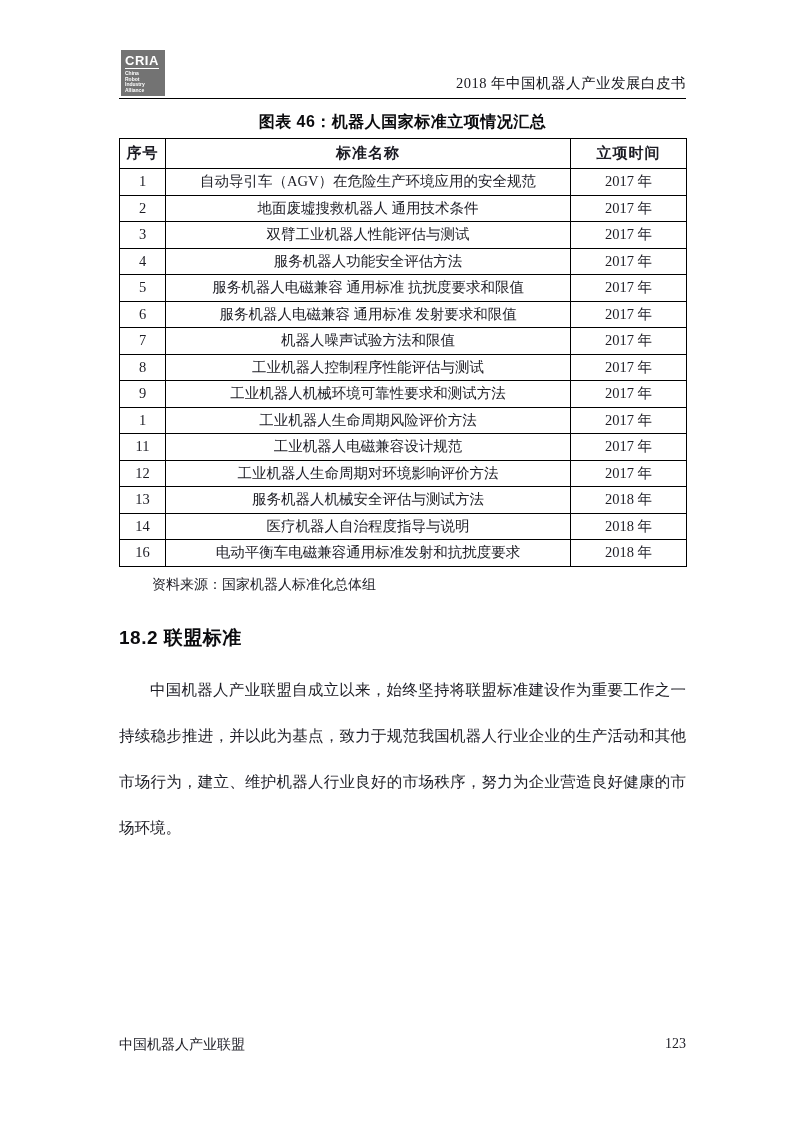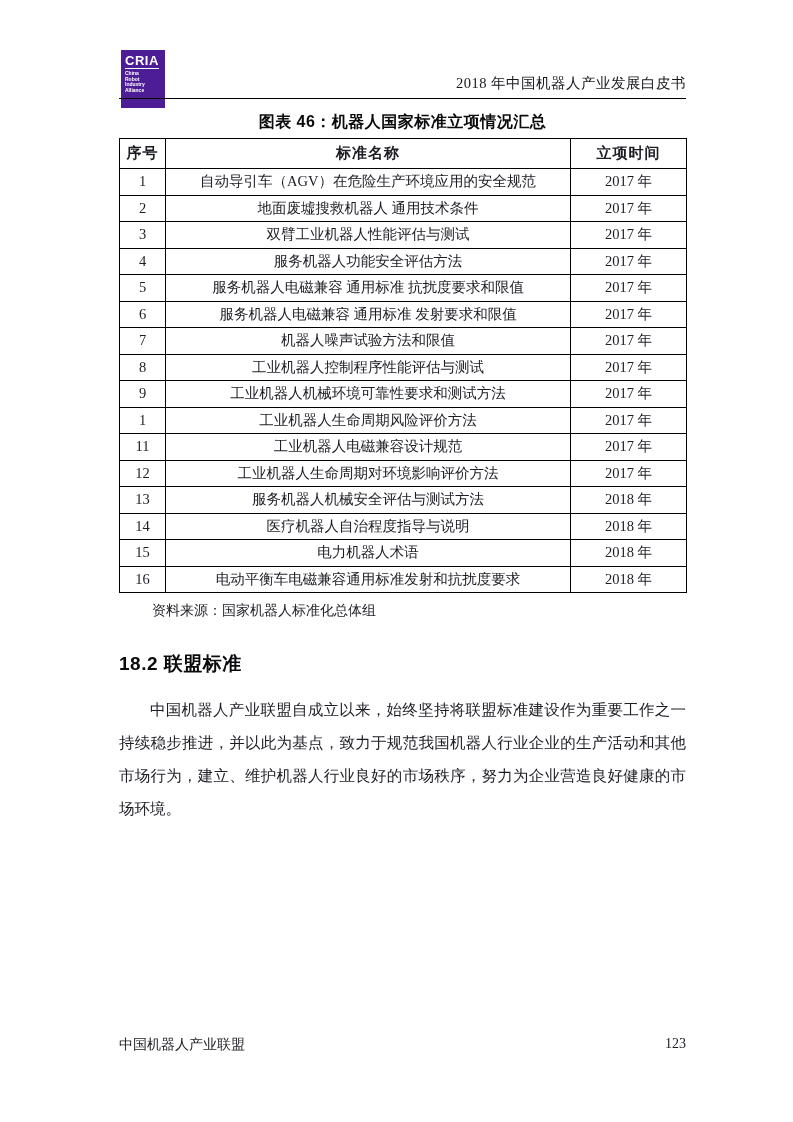--- a/index.html
+++ b/index.html
@@ -16,22 +16,22 @@
     font-family: "Liberation Serif", "DejaVu Serif", serif;
     color: #1c1c24;
   }
 
   
   .logo {
     position: absolute;
     left: 121px;
     top: 50px;
     width: 44px;
-    height: 58px;
-    background: #4c1d95;
+    height: 46px;
+    background: #737373;
     color: #ffffff;
     box-sizing: border-box;
     padding: 2px 0 16px 4px;
     line-height: 1;
   }
   .logo-acronym {
     font-family: "Liberation Sans", sans-serif;
     font-weight: bold;
     font-size: 13px;
     letter-spacing: 0.5px;
@@ -118,21 +118,21 @@
     font-weight: bold;
     font-size: 19px;
     color: #0b0b0e;
     margin: 31px 0 0 0;
     letter-spacing: 0.5px;
   }
 
   .body-para {
     margin: 16px 0 0 0;
     font-size: 15.5px;
-    line-height: 33px;
+    line-height: 46px;
     text-align: justify;
     text-indent: 2em;
     color: #1c1c24;
   }
   .body-para + .body-para {
     margin-top: 27px;
   }
 
   
   .footer-left {
@@ -247,25 +247,20 @@
             <td>13</td>
             <td>服务机器人机械安全评估与测试方法</td>
             <td>2018 年</td>
           </tr>
           <tr>
             <td>14</td>
             <td>医疗机器人自治程度指导与说明</td>
             <td>2018 年</td>
           </tr>
           <tr>
-            <td>15</td>
-            <td>电力机器人术语</td>
-            <td>2018 年</td>
-          </tr>
-          <tr>
             <td>16</td>
             <td>电动平衡车电磁兼容通用标准发射和抗扰度要求</td>
             <td>2018 年</td>
           </tr>
         </tbody>
     </table>
 
     <p class="source-note">资料来源：国家机器人标准化总体组</p>
 
     <h2 class="section-heading">18.2 联盟标准</h2>

